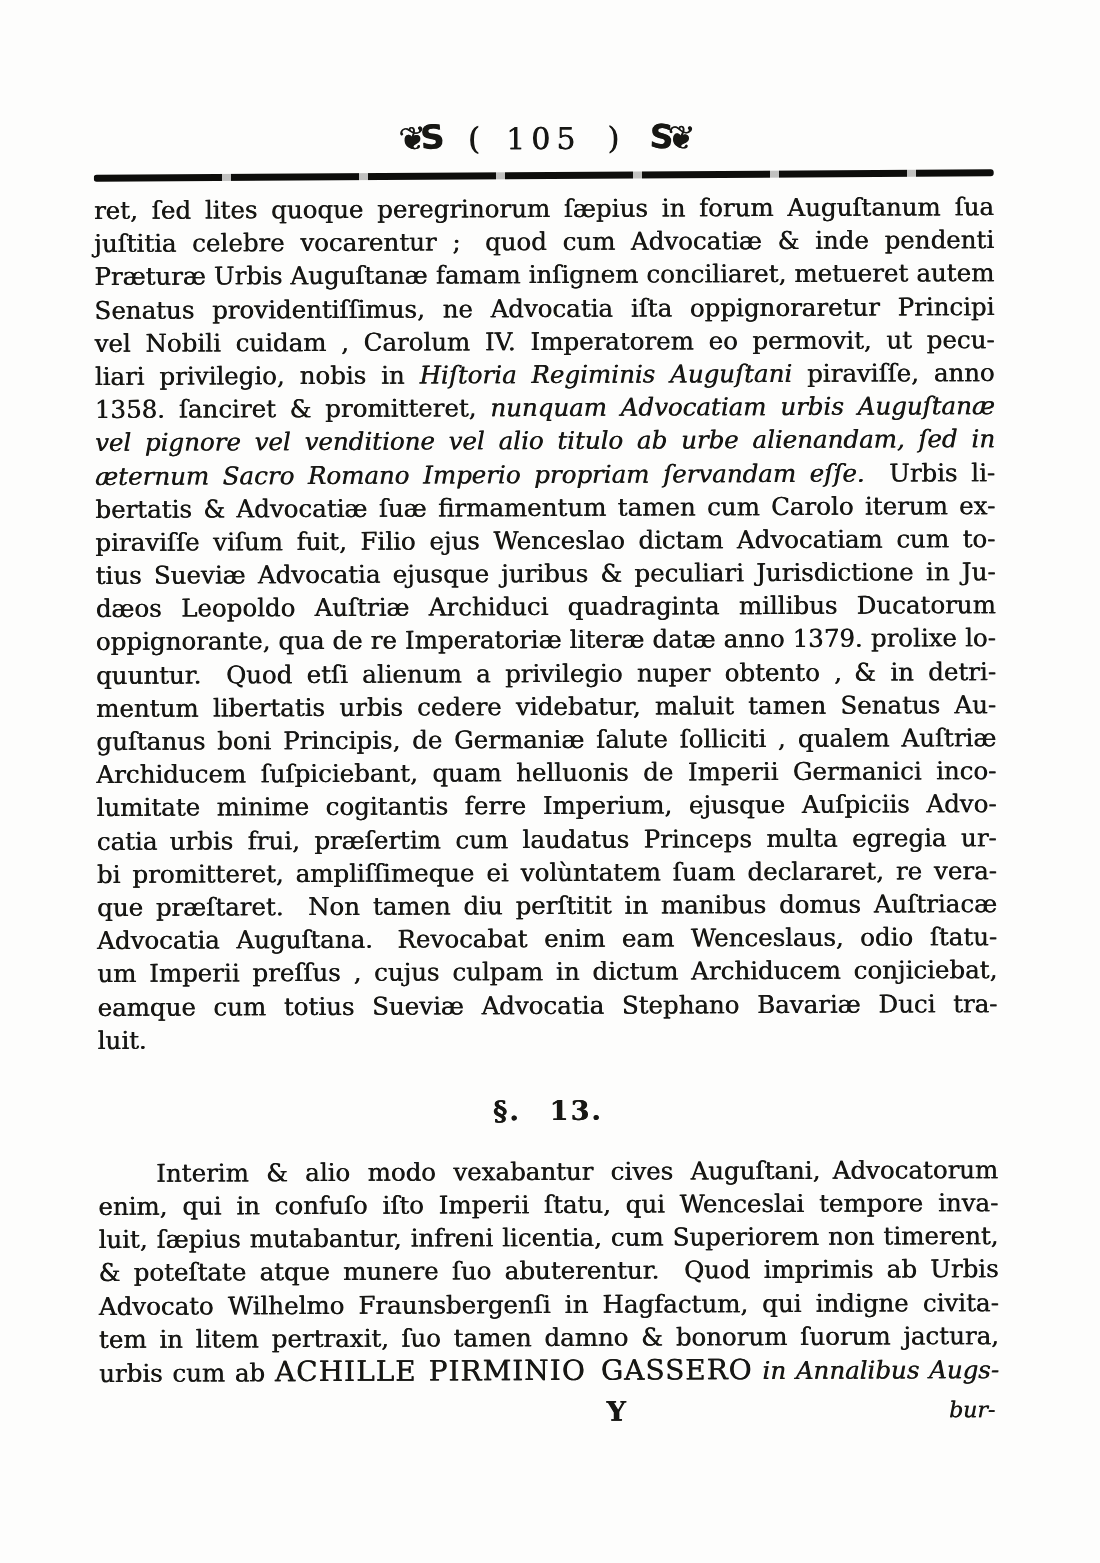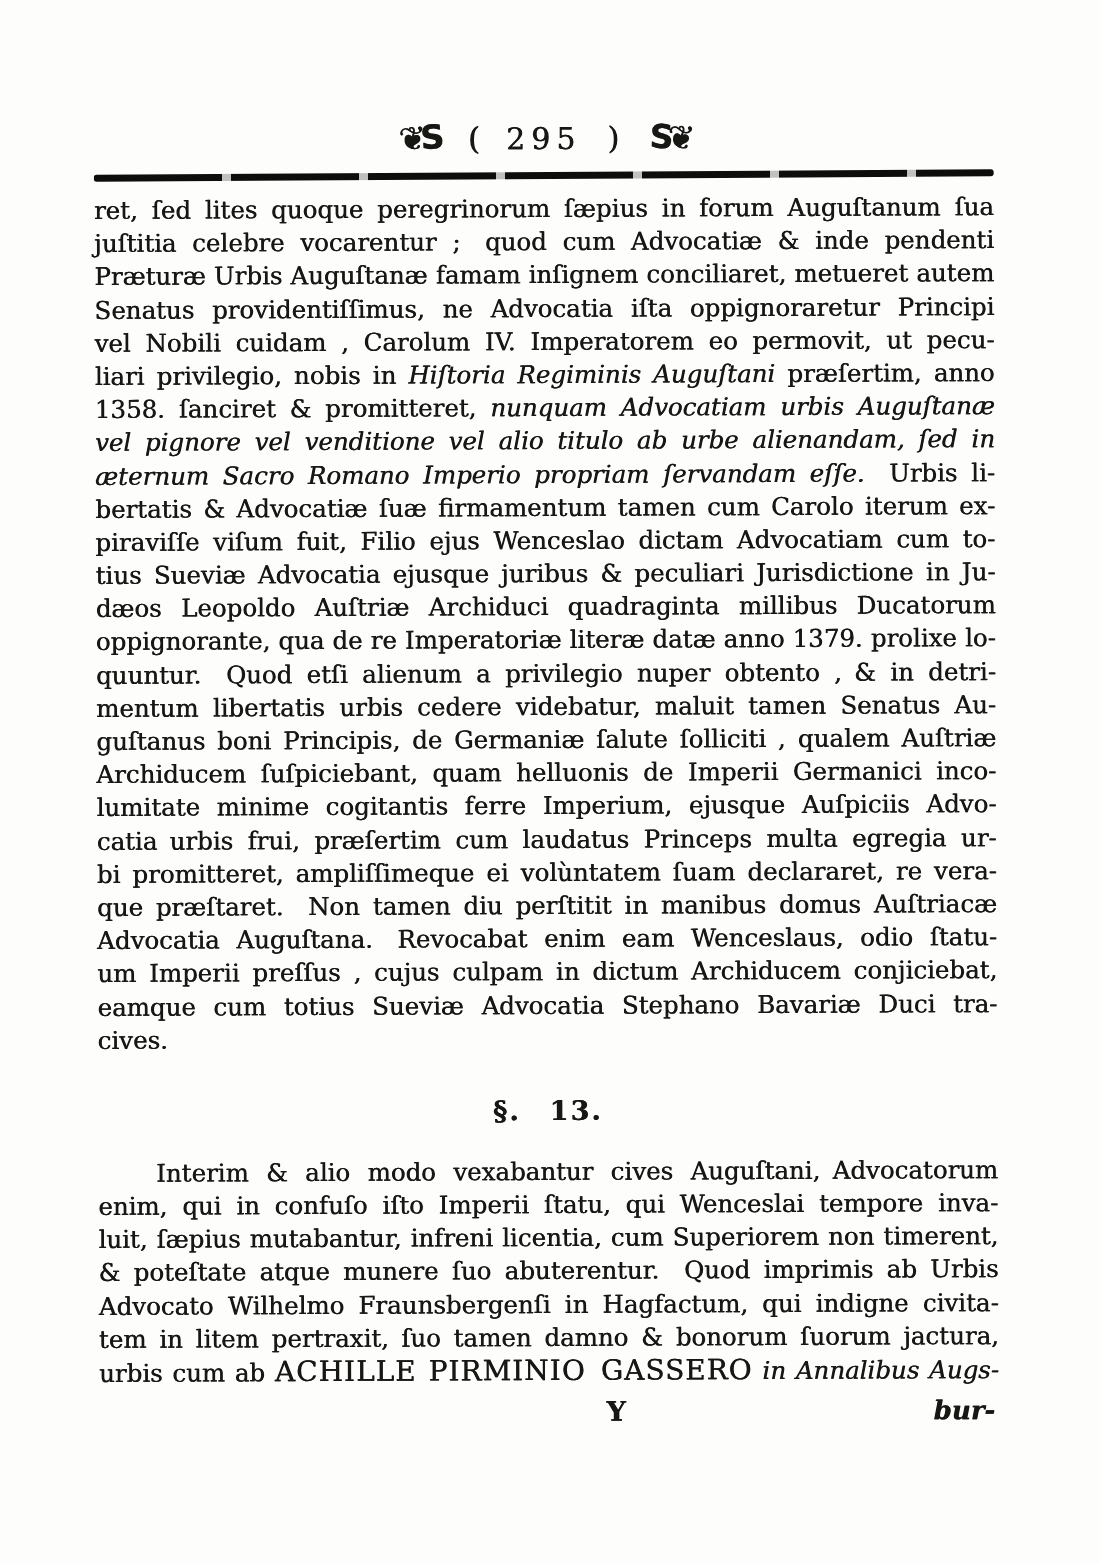--- a/index.html
+++ b/index.html
@@ -69,68 +69,68 @@
     position:relative;margin-top:4px;height:42px;line-height:42px;
     font-size:27px;
     text-shadow:0.5px 0 0 currentColor;
   }
   .sig{
     position:absolute;left:0;right:0;text-align:center;
     padding-left:134px;font-weight:bold;
   }
   .catchword{
     position:absolute;right:4px;top:0;
-    font-style:italic;font-weight:bold;font-size:26px;
+    font-style:italic;font-weight:normal;font-size:22px;
   }
 </style>
 </head>
 <body>
 
 <div class="sheet">
   <div class="textblock">
 
     <div class="header">
       <span class="fleuron">❦S</span>
       <span class="pagenum-group">
         <span>(</span>
-        <span class="pagenum">295</span>
+        <span class="pagenum">105</span>
         <span>)</span>
       </span>
       <span class="fleuron right">S❦</span>
     </div>
 
     <div class="rule"></div>
 
     <div class="bodytext para1">
         <div class="tline"><span class="r">ret, ſed lites quoque peregrinorum ſæpius in forum Auguſtanum ſua</span></div>
         <div class="tline"><span class="r">juſtitia celebre vocarentur ; quod cum Advocatiæ &amp; inde pendenti</span></div>
         <div class="tline"><span class="r">Præturæ Urbis Auguſtanæ famam inſignem conciliaret, metueret autem</span></div>
         <div class="tline"><span class="r">Senatus providentiſſimus, ne Advocatia iſta oppignoraretur Principi</span></div>
         <div class="tline"><span class="r">vel Nobili cuidam , Carolum IV. Imperatorem eo permovit, ut pecu-</span></div>
-        <div class="tline"><span class="r">liari privilegio, nobis in </span><span class="i">Hiſtoria Regiminis Auguſtani</span><span class="r"> præſertim, anno</span></div>
+        <div class="tline"><span class="r">liari privilegio, nobis in </span><span class="i">Hiſtoria Regiminis Auguſtani</span><span class="r"> piraviſſe, anno</span></div>
         <div class="tline"><span class="r">1358. ſanciret &amp; promitteret, </span><span class="i">nunquam Advocatiam urbis Auguſtanæ</span></div>
         <div class="tline"><span class="i">vel pignore vel venditione vel alio titulo ab urbe alienandam, ſed in</span></div>
         <div class="tline"><span class="i">æternum Sacro Romano Imperio propriam ſervandam eſſe.</span><span class="r"> Urbis li-</span></div>
         <div class="tline"><span class="r">bertatis &amp; Advocatiæ ſuæ firmamentum tamen cum Carolo iterum ex-</span></div>
         <div class="tline"><span class="r">piraviſſe viſum fuit, Filio ejus Wenceslao dictam Advocatiam cum to-</span></div>
         <div class="tline"><span class="r">tius Sueviæ Advocatia ejusque juribus &amp; peculiari Jurisdictione in Ju-</span></div>
         <div class="tline"><span class="r">dæos Leopoldo Auſtriæ Archiduci quadraginta millibus Ducatorum</span></div>
         <div class="tline"><span class="r">oppignorante, qua de re Imperatoriæ literæ datæ anno 1379. prolixe lo-</span></div>
         <div class="tline"><span class="r">quuntur. Quod etſi alienum a privilegio nuper obtento , &amp; in detri-</span></div>
         <div class="tline"><span class="r">mentum libertatis urbis cedere videbatur, maluit tamen Senatus Au-</span></div>
         <div class="tline"><span class="r">guſtanus boni Principis, de Germaniæ ſalute ſolliciti , qualem Auſtriæ</span></div>
         <div class="tline"><span class="r">Archiducem ſuſpiciebant, quam helluonis de Imperii Germanici inco-</span></div>
         <div class="tline"><span class="r">lumitate minime cogitantis ferre Imperium, ejusque Auſpiciis Advo-</span></div>
         <div class="tline"><span class="r">catia urbis frui, præſertim cum laudatus Princeps multa egregia ur-</span></div>
         <div class="tline"><span class="r">bi promitteret, ampliſſimeque ei volùntatem ſuam declararet, re vera-</span></div>
         <div class="tline"><span class="r">que præſtaret. Non tamen diu perſtitit in manibus domus Auſtriacæ</span></div>
         <div class="tline"><span class="r">Advocatia Auguſtana. Revocabat enim eam Wenceslaus, odio ſtatu-</span></div>
         <div class="tline"><span class="r">um Imperii preſſus , cujus culpam in dictum Archiducem conjiciebat,</span></div>
         <div class="tline"><span class="r">eamque cum totius Sueviæ Advocatia Stephano Bavariæ Duci tra-</span></div>
-        <div class="tline nojust"><span class="r">cives.</span></div>
+        <div class="tline nojust"><span class="r">luit.</span></div>
       </div>
 
     <div class="section-heading">§. 13.</div>
 
     <div class="bodytext para2">
         <div class="tline indent"><span class="r">Interim &amp; alio modo vexabantur cives Auguſtani, Advocatorum</span></div>
         <div class="tline"><span class="r">enim, qui in confuſo iſto Imperii ſtatu, qui Wenceslai tempore inva-</span></div>
         <div class="tline"><span class="r">luit, ſæpius mutabantur, infreni licentia, cum Superiorem non timerent,</span></div>
         <div class="tline"><span class="r">&amp; poteſtate atque munere ſuo abuterentur. Quod imprimis ab Urbis</span></div>
         <div class="tline"><span class="r">Advocato Wilhelmo Fraunsbergenſi in Hagfactum, qui indigne civita-</span></div>

